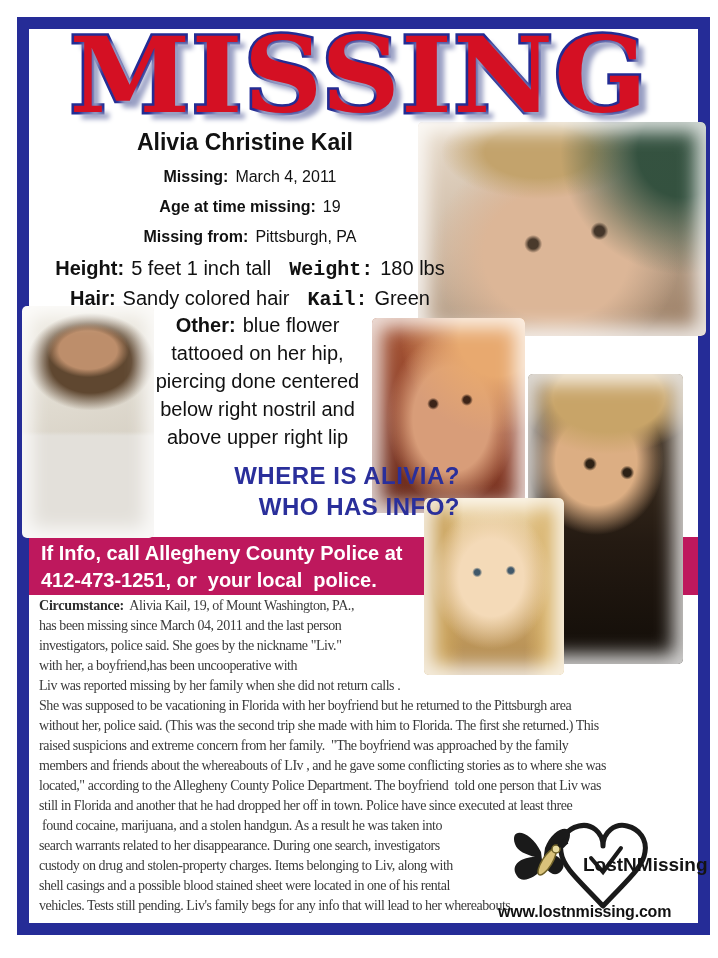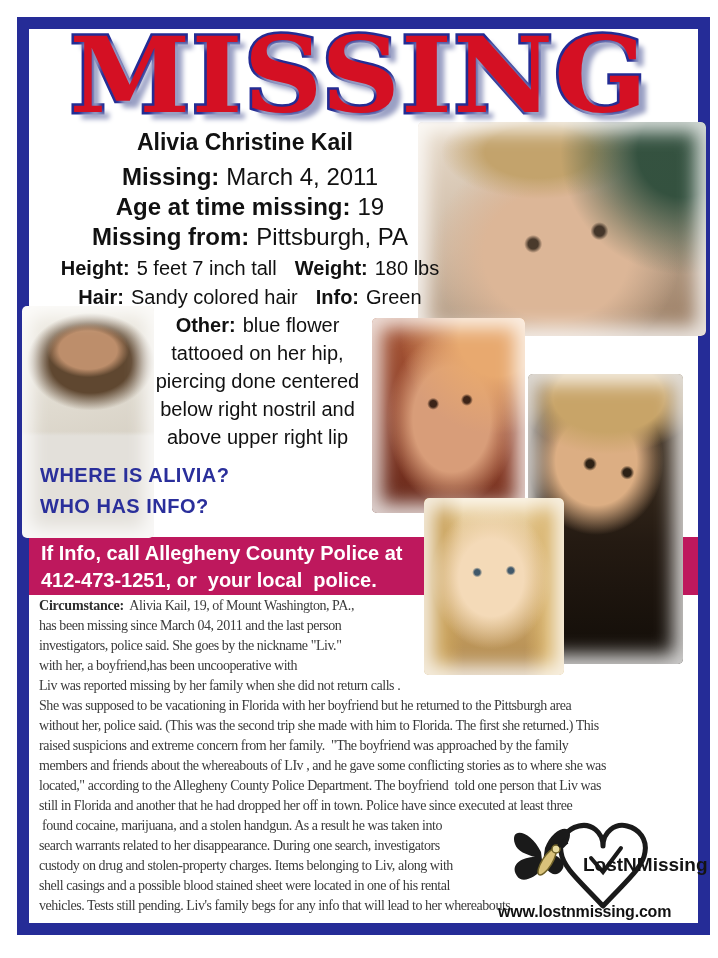--- a/index.html
+++ b/index.html
@@ -47,29 +47,29 @@
     background:
       radial-gradient(circle 5px at 38% 42%, #40586a 0 55%, rgba(0,0,0,0) 100%),
       radial-gradient(circle 5px at 62% 41%, #40586a 0 55%, rgba(0,0,0,0) 100%),
       radial-gradient(ellipse 55% 52% at 48% 45%, #f4dab8 0 42%, rgba(244,218,184,0) 78%),
       linear-gradient(90deg,#caa25a 0 14%, rgba(0,0,0,0) 28% 72%, #d8b269 88% 100%),
       linear-gradient(180deg,#ecd3a2 0%,#caa668 60%,#b0874d 100%);}
   
   .name{position:absolute;left:30px;top:129px;width:430px;text-align:center;z-index:3;
         font-weight:bold;font-size:23px;}
   .facts{position:absolute;left:30px;top:162px;width:440px;text-align:center;z-index:3;
-         font-size:24px;line-height:30px;}
+         font-size:16px;line-height:30px;}
   .phys{position:absolute;left:25px;top:254px;width:450px;text-align:center;z-index:3;
         font-size:20px;line-height:29px;}
   .other{position:absolute;left:50px;top:311px;width:415px;text-align:center;z-index:3;
          font-size:20px;line-height:28px;}
   .lbl{font-weight:bold;margin-right:7px;}
-  .lbl2{font-weight:bold;margin-left:18px;margin-right:7px;}
-  .questions{position:absolute;left:40px;top:460px;width:420px;text-align:left;z-index:3;
-             font-weight:bold;font-size:20px;line-height:31px;color:#2a2f9b;letter-spacing:.5px;}
+  .lbl2{font-weight:bold;margin-left:18px;margin-right:7px;font-family:Liberation Mono, monospace;}
+  .questions{position:absolute;left:40px;top:460px;width:420px;text-align:right;z-index:3;
+             font-weight:bold;font-size:24px;line-height:31px;color:#2a2f9b;letter-spacing:.5px;}
   
   .banner{position:absolute;left:29px;top:537px;width:669px;height:58px;z-index:1;
           background:#be185d;color:#ffffff;font-weight:bold;font-size:20px;line-height:27px;
           padding-top:3px;padding-left:12px;box-sizing:border-box;}
   .banner div{white-space:pre;}
   
   .circ{position:absolute;left:39px;top:596px;width:662px;z-index:3;color:#3b3b3b;font-family:Liberation Serif, serif;}
   .circ div{white-space:pre;font-size:14px;letter-spacing:-0.45px;line-height:20px;height:20px;}
   .circ .clabel{font-weight:bold;color:#2e2e2e;letter-spacing:-0.2px;}
   
@@ -101,24 +101,24 @@
     <div>
       <span class="lbl">Age at time missing:</span><span>19</span>
     </div>
     <div>
       <span class="lbl">Missing from:</span><span>Pittsburgh, PA</span>
     </div>
   </div>
 
   <div class="phys">
     <div>
-      <span class="lbl">Height:</span><span>5 feet 7 inch tall</span><span class="lbl2">Weight:</span><span>180 lbs</span>
+      <span class="lbl">Height:</span><span>5 feet 1 inch tall</span><span class="lbl2">Weight:</span><span>180 lbs</span>
     </div>
     <div>
-      <span class="lbl">Hair:</span><span>Sandy colored hair</span><span class="lbl2">Info:</span><span>Green</span>
+      <span class="lbl">Hair:</span><span>Sandy colored hair</span><span class="lbl2">Kail:</span><span>Green</span>
     </div>
   </div>
 
   <div class="other">
     <div>
       <span class="lbl">Other:</span><span>blue flower</span>
     </div>
     <div>tattooed on her hip,</div>
     <div>piercing done centered</div>
     <div>below right nostril and</div>

